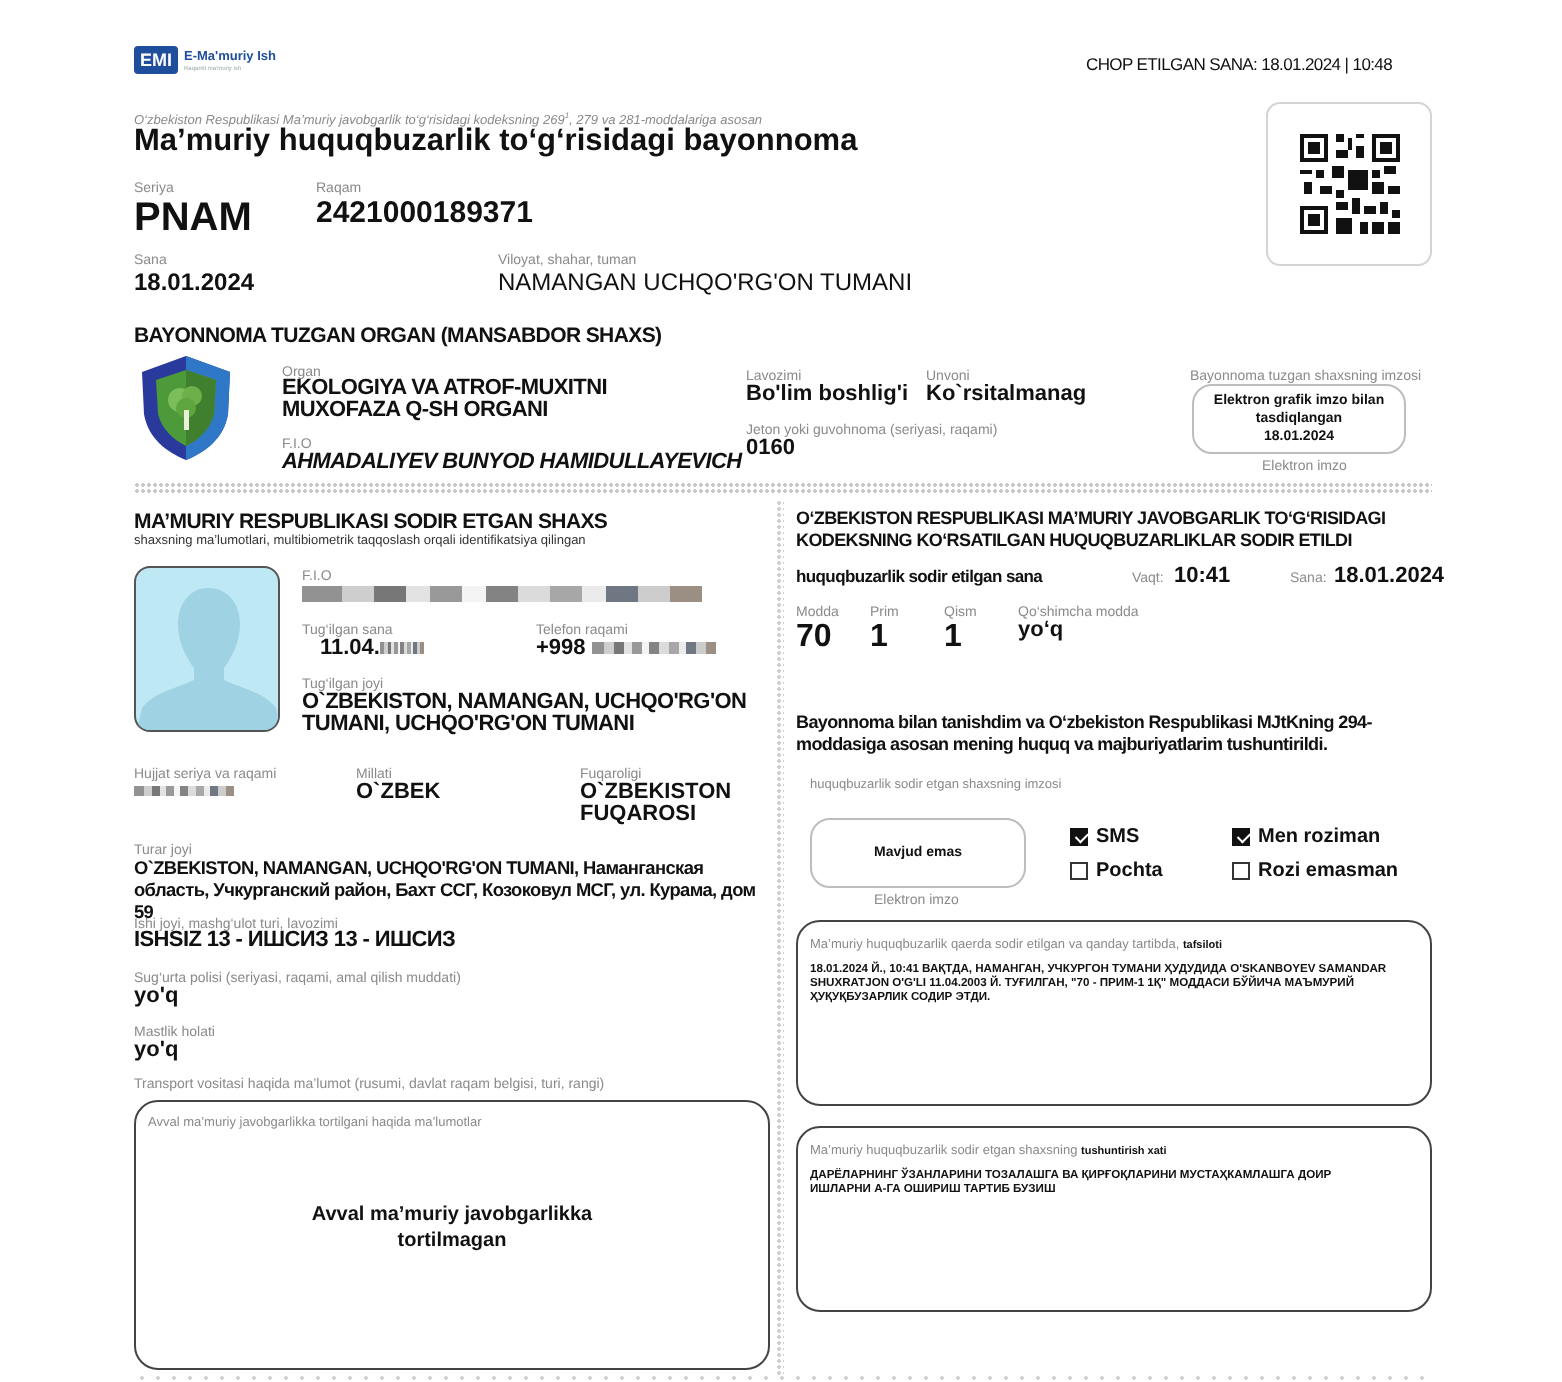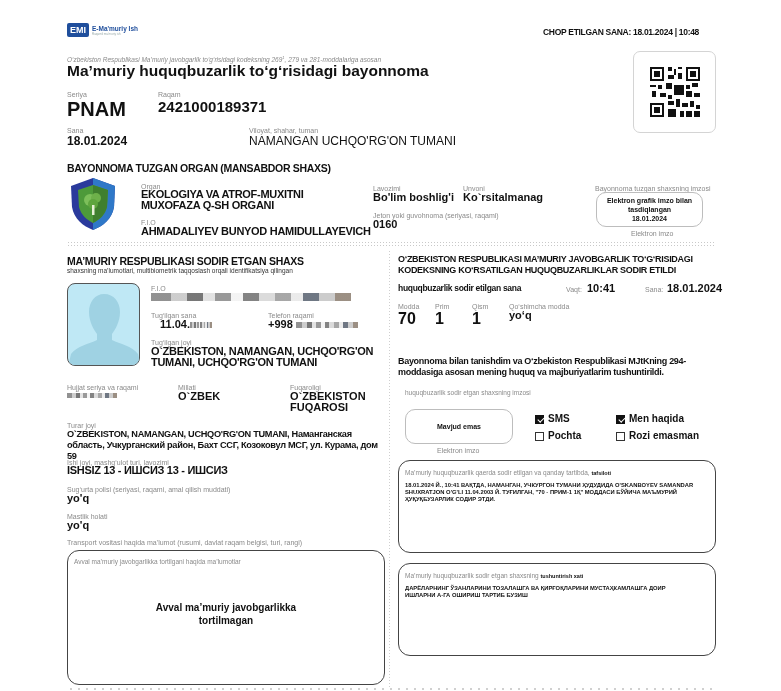--- a/index.html
+++ b/index.html
@@ -24,21 +24,21 @@
 <body>
 
 <div class="abs" style="left:67px;top:23px;display:flex;align-items:center;">
   <div style="background:#1f4e9c;color:#fff;font-size:9px;font-weight:bold;padding:2px 3px;border-radius:2px;line-height:10px;">EMI</div>
   <div style="margin-left:3px;">
     <div style="font-size:6.5px;font-weight:bold;color:#1f4e9c;line-height:7px;">E-Ma'muriy Ish</div>
     <div style="font-size:3px;color:#9aa;line-height:4px;">Raqamli ma'muriy ish</div>
   </div>
 </div>
 
-<div class="abs cond" style="left:543px;top:27px;font-size:8.5px;font-weight:bold;white-space:nowrap;">
+<div class="abs cond" style="left:543px;top:27px;font-size:8.5px;font-weight:normal;white-space:nowrap;">
   <span>CHOP ETILGAN SANA:</span> <span>18.01.2024</span> <span>|</span> <span>10:48</span>
 </div>
 
 <div class="abs lbl" style="left:67px;top:53px;font-style:italic;font-size:6.5px;">
   <span>O‘zbekiston Respublikasi Ma’muriy javobgarlik to‘g‘risidagi kodeksning 269</span><sup style="font-size:4px;">1</sup><span>, 279 va 281-moddalariga asosan</span>
 </div>
 <div class="abs" style="left:67px;top:62px;font-size:15.5px;font-weight:bold;white-space:nowrap;">Ma’muriy huquqbuzarlik to‘g‘risidagi bayonnoma</div>
 
 <div class="abs" style="left:633px;top:51px;width:83px;height:82px;border:1px solid #d4d4d4;border-radius:7px;display:flex;align-items:center;justify-content:center;">
   <svg width="50" height="50" viewBox="0 0 25 25">
@@ -98,21 +98,21 @@
   <path d="M23 8 L38 13 L37 30 C35 38 29 43 23 46 Z" fill="#3f7f2e"></path>
   <circle cx="20" cy="23" r="6" fill="#7cbf5a"></circle>
     <circle cx="26" cy="21" r="5" fill="#6db04a"></circle>
     <circle cx="23" cy="27" r="5" fill="#5ea53e"></circle>
   <rect x="22" y="28" width="2.5" height="10" fill="#e8f0d8"></rect>
 </svg>
 
 <div class="abs lbl" style="left:141px;top:182px;">Organ</div>
 <div class="abs val cond" style="left:141px;top:189px;width:210px;">EKOLOGIYA VA ATROF-MUXITNI MUXOFAZA Q-SH ORGANI</div>
 <div class="abs lbl" style="left:141px;top:218px;">F.I.O</div>
-<div class="abs val cond" style="left:141px;top:226px;white-space:nowrap;">AHMADALIYEV BUNYOD HAMIDULLAYEVICH</div>
+<div class="abs val cond" style="left:141px;top:226px;white-space:nowrap;font-style:italic;">AHMADALIYEV BUNYOD HAMIDULLAYEVICH</div>
 
 <div class="abs lbl" style="left:373px;top:184px;">Lavozimi</div>
 <div class="abs val" style="left:373px;top:192px;">Bo'lim boshlig'i</div>
 <div class="abs lbl" style="left:463px;top:184px;">Unvoni</div>
 <div class="abs val" style="left:463px;top:192px;">Ko`rsitalmanag</div>
 <div class="abs lbl" style="left:373px;top:211px;">Jeton yoki guvohnoma (seriyasi, raqami)</div>
 <div class="abs val" style="left:373px;top:219px;">0160</div>
 
 <div class="abs lbl" style="left:595px;top:184px;">Bayonnoma tuzgan shaxsning imzosi</div>
 <div class="sigbox" style="left:596px;top:192px;width:107px;height:35px;flex-direction:column;">
@@ -193,21 +193,21 @@
 <div class="abs lbl" style="left:509px;top:302px;">Qo‘shimcha modda</div>
 <div class="abs val" style="left:509px;top:310px;">yo‘q</div>
 
 <div class="abs cond" style="left:398px;top:356px;width:300px;font-size:9px;font-weight:bold;line-height:11px;">Bayonnoma bilan tanishdim va O‘zbekiston Respublikasi MJtKning 294-moddasiga asosan mening huquq va majburiyatlarim tushuntirildi.</div>
 
 <div class="abs lbl" style="left:405px;top:388px;font-size:6.5px;">huquqbuzarlik sodir etgan shaxsning imzosi</div>
 <div class="sigbox" style="left:405px;top:409px;width:108px;height:35px;">Mavjud emas</div>
 <div class="abs lbl" style="left:437px;top:446px;">Elektron imzo</div>
 
 <div class="abs cbrow" style="left:535px;top:413px;"><span class="cb checked"></span><span>SMS</span></div>
-<div class="abs cbrow" style="left:616px;top:413px;"><span class="cb checked"></span><span>Men haqida</span></div>
+<div class="abs cbrow" style="left:616px;top:413px;"><span class="cb checked"></span><span>Men roziman</span></div>
 <div class="abs cbrow" style="left:535px;top:430px;"><span class="cb"></span><span>Pochta</span></div>
 <div class="abs cbrow" style="left:616px;top:430px;"><span class="cb"></span><span>Rozi emasman</span></div>
 
 <div class="box" style="left:398px;top:460px;width:318px;height:93px;">
   <div class="lbl" style="position:absolute;left:6px;top:7px;font-size:6.5px;">
     <span>Ma’muriy huquqbuzarlik qaerda sodir etilgan va qanday tartibda,</span> <b style="color:#111;font-size:5.5px;">tafsiloti</b>
   </div>
   <div style="position:absolute;left:6px;top:21px;width:290px;font-size:5.8px;font-weight:bold;line-height:7px;">18.01.2024 Й., 10:41 ВАҚТДА, НАМАНГАН, УЧКУРГОН ТУМАНИ ҲУДУДИДА O'SKANBOYEV SAMANDAR SHUXRATJON O'G'LI 11.04.2003 Й. ТУҒИЛГАН, "70 - ПРИМ-1 1Қ" МОДДАСИ БЎЙИЧА МАЪМУРИЙ ҲУҚУҚБУЗАРЛИК СОДИР ЭТДИ.</div>
 </div>
 

